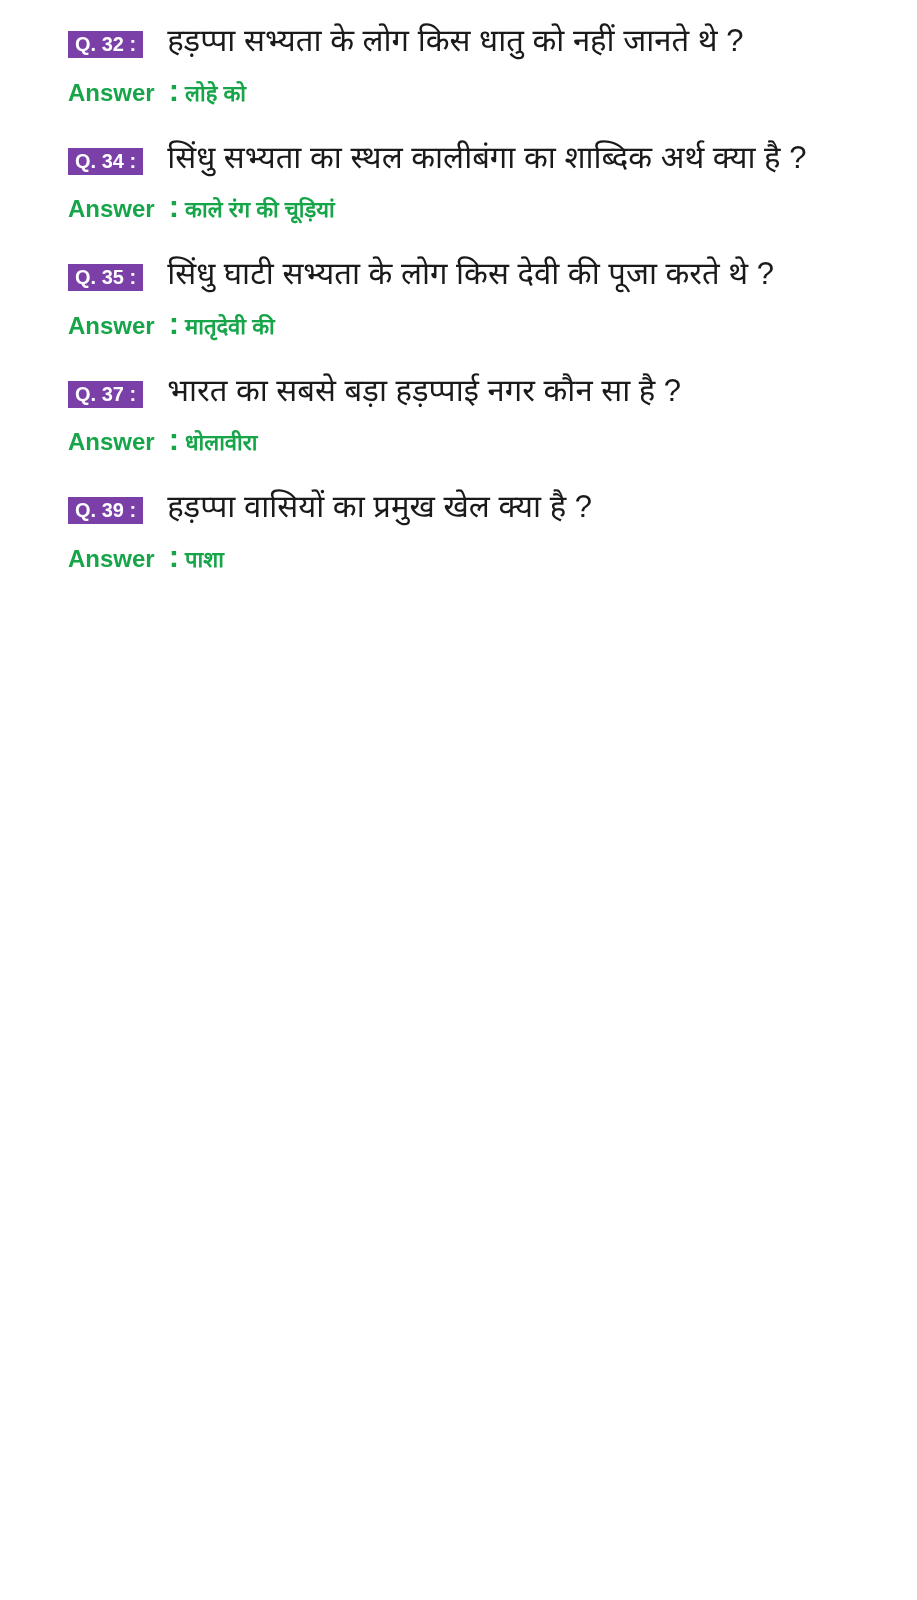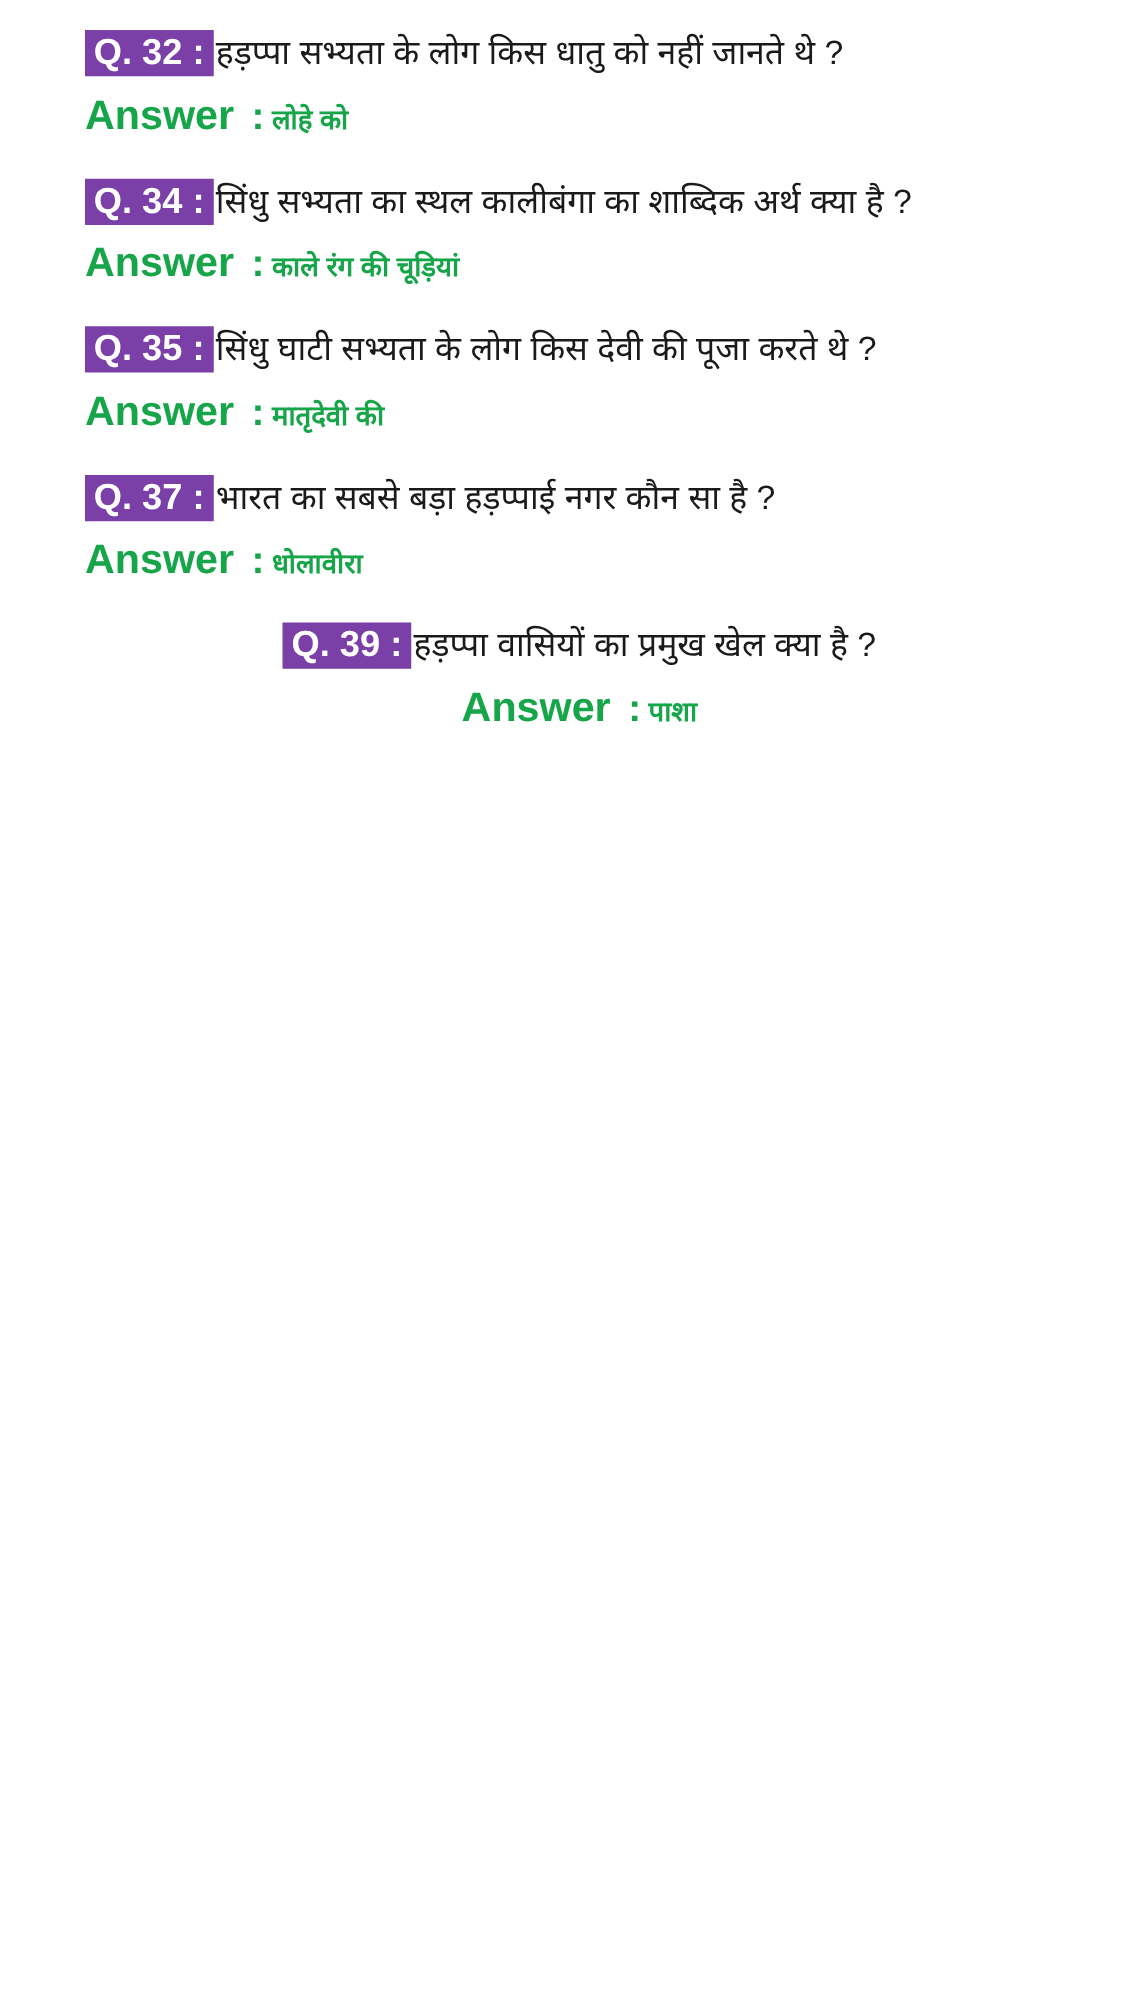--- a/index.html
+++ b/index.html
@@ -16,48 +16,48 @@
   .page {
     width: 917px;
     box-sizing: border-box;
     padding: 18px 58px 20px 68px;
   }
   .qa-block {
     margin-bottom: 26px;
   }
   .qa-block:last-child {
     margin-bottom: 0;
-    text-align: center;
   }
   .q-line {
     font-size: 31px;
     line-height: 1.5;
     color: #1a1a1a;
     font-weight: 400;
   }
   .q-tag {
     background: #7b3fa8;
     color: #ffffff;
     font-weight: bold;
-    font-size: 29px;
+    font-size: 20px;
     padding: 2px 7px 3px 7px;
     white-space: nowrap;
     margin-right: 2px;
   }
   .q-text {
-    font-size: 27px;
+    font-size: 31px;
     color: #1a1a1a;
+    margin-left: 22px;
   }
   .a-line {
     margin-top: 8px;
     white-space: nowrap;
   }
   .a-label {
     color: #17a54a;
-    font-size: 33px;
+    font-size: 24px;
     font-weight: bold;
   }
   .a-colon {
     color: #17a54a;
     font-size: 31px;
     font-weight: bold;
     padding: 0 6px 0 14px;
   }
   .a-text {
     color: #17a54a;

